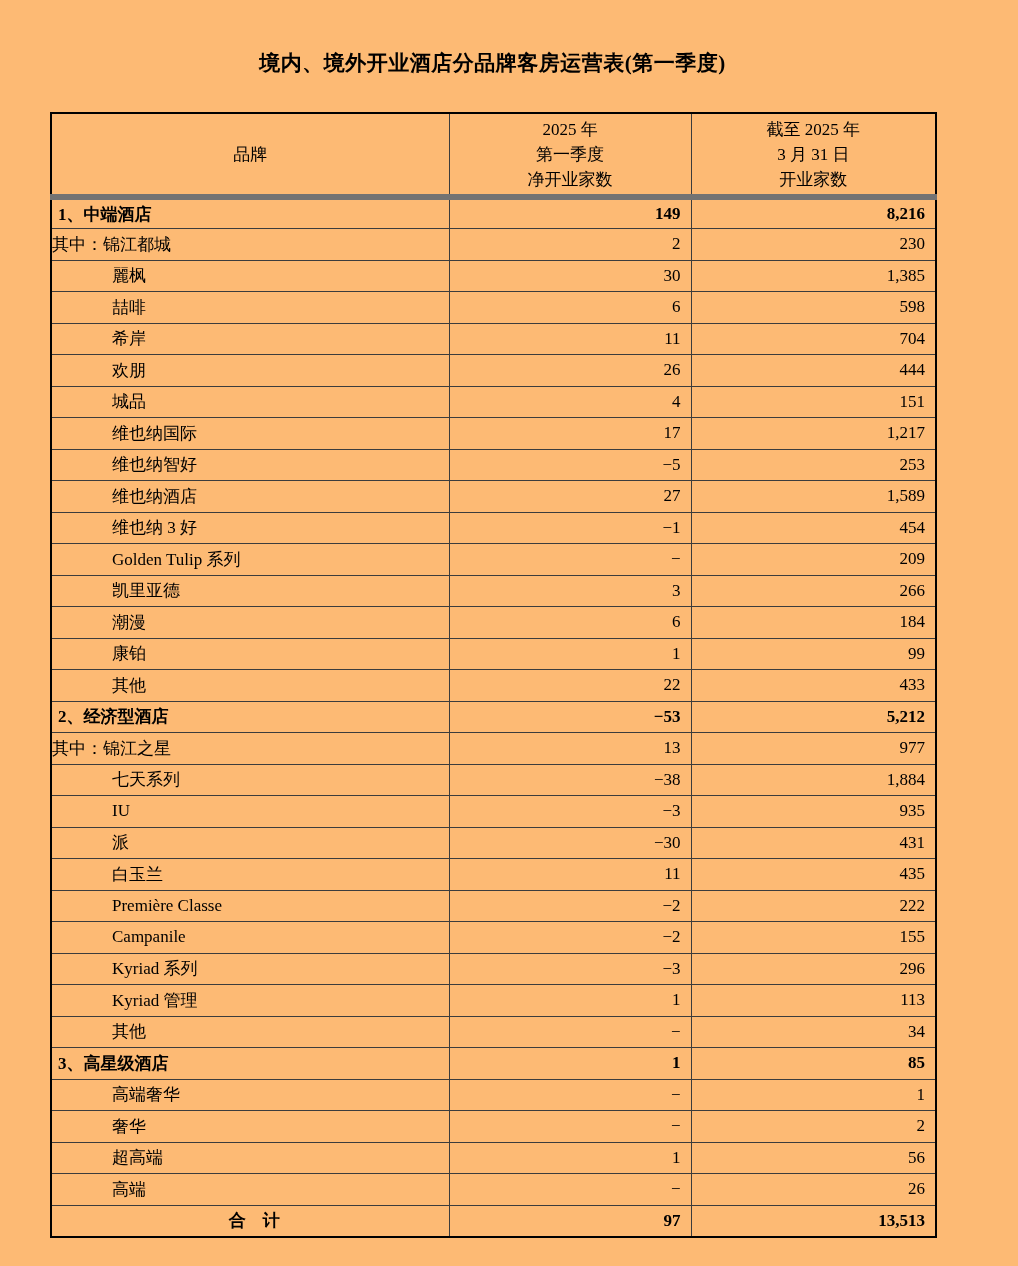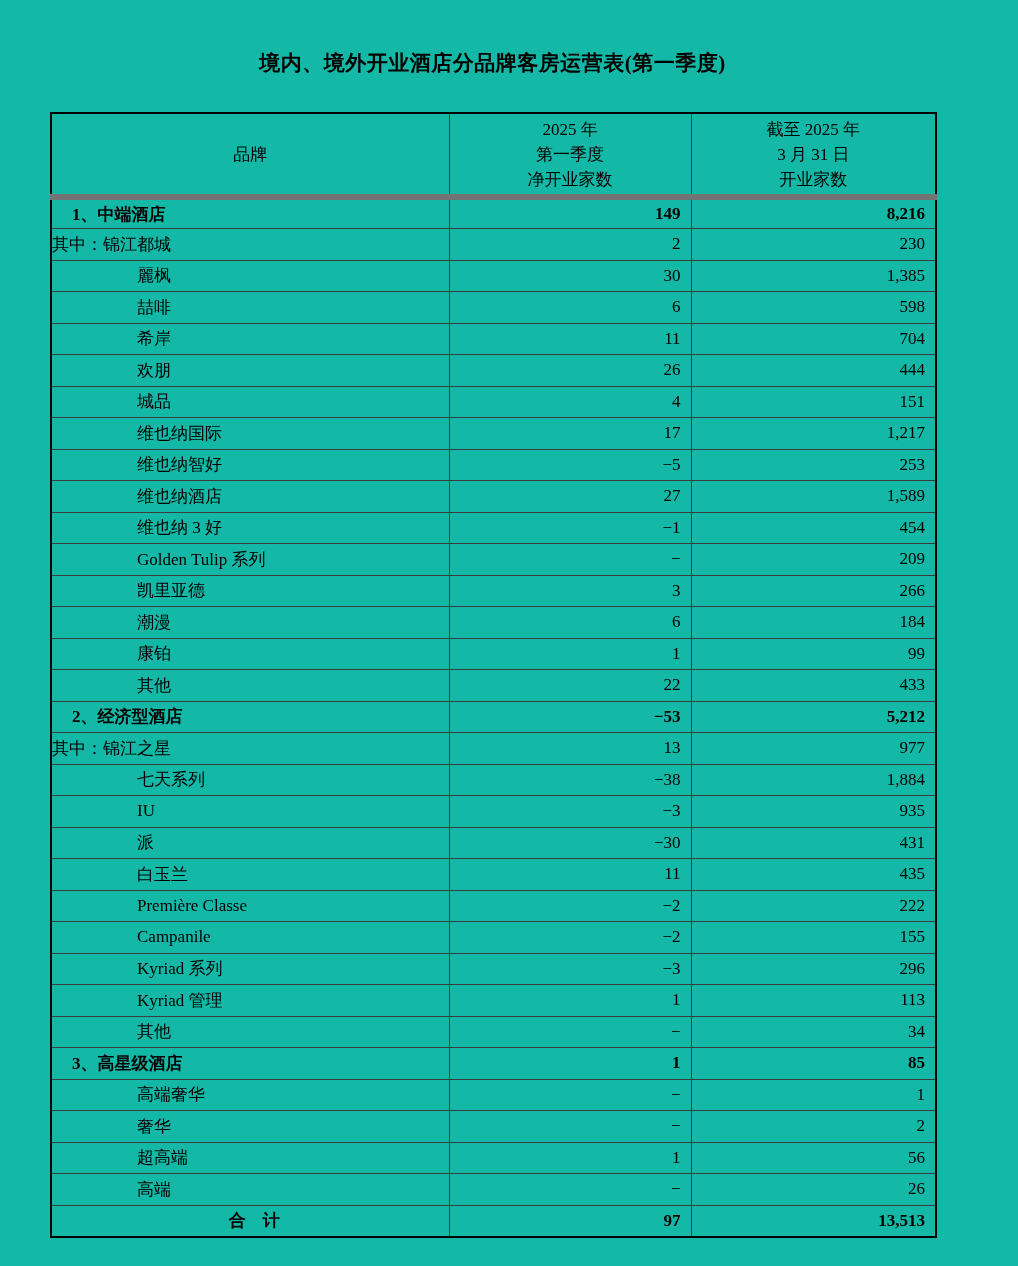--- a/index.html
+++ b/index.html
@@ -6,21 +6,21 @@
     margin: 0;
     padding: 0;
     background: #ffffff;
     color: #000000;
     font-family: "Liberation Serif", "DejaVu Serif", serif;
   }
   .page {
     position: relative;
     width: 1018px;
     height: 1266px;
-    background: #14b8a6;
+    background: #fdba74;
     overflow: hidden;
   }
   .doc-title {
     position: absolute;
     top: 49px;
     left: 50px;
     width: 885px;
     margin: 0;
     text-align: center;
     font-size: 21px;
@@ -53,23 +53,23 @@
   thead th {
     height: 80px;
     text-align: center;
     border-bottom: 6px solid #737373;
   }
   thead .hline { line-height: 25px; }
 
   tbody tr { height: 31.5px; }
 
   td.cell-label { text-align: left; }
-  tr.indent-section td.cell-label { padding-left: 20px; margin-top: 14px; }
+  tr.indent-section td.cell-label { padding-left: 6px; margin-top: 14px; }
   tr.indent-subhead td.cell-label { }
-  tr.indent-brand   td.cell-label { padding-left: 85px; margin-top: 23px; }
+  tr.indent-brand   td.cell-label { padding-left: 60px; margin-top: 23px; }
   tr.indent-total   td.cell-label { text-align: center; padding-left: 8px; }
 
   td.cell-num {
     text-align: right;
     padding-right: 10px;
   }
   tr.bold td { font-weight: bold; }
 </style>
 </head>
 <body>

